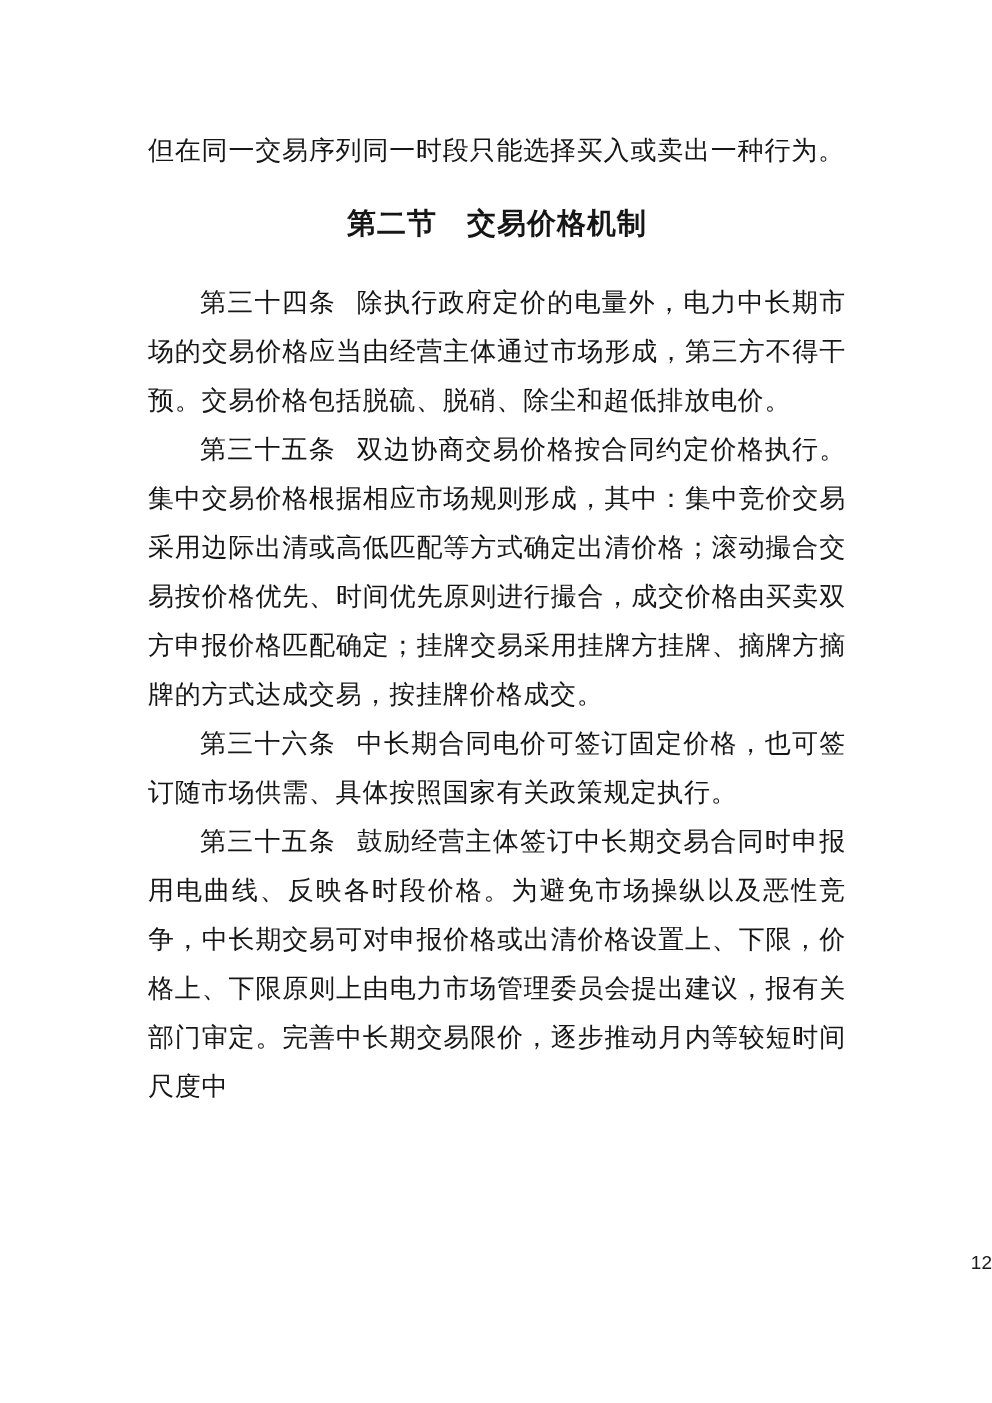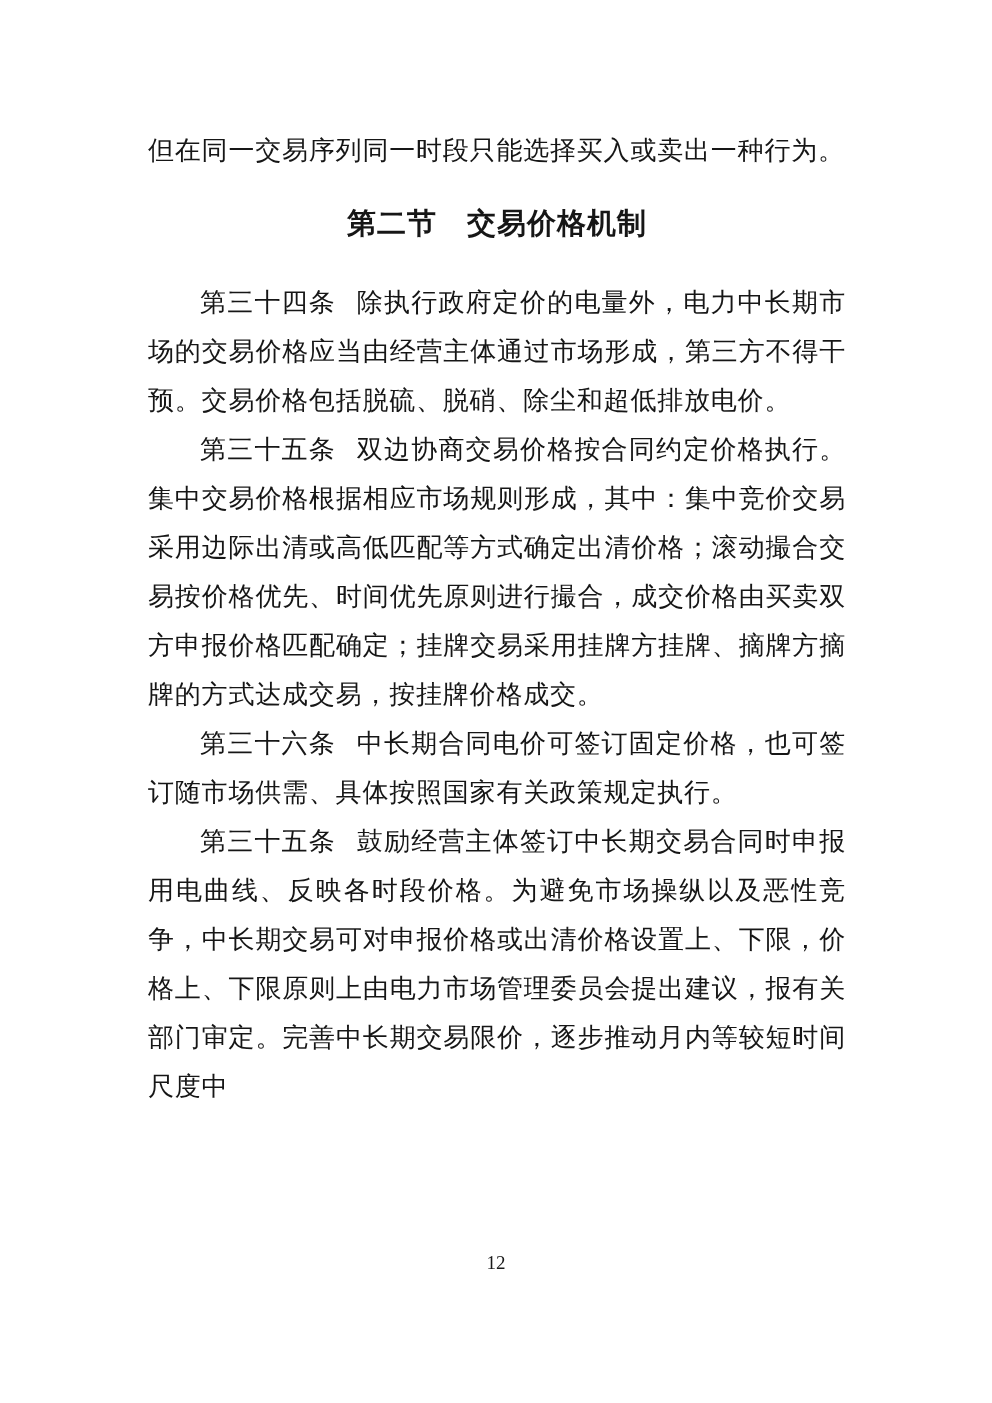--- a/index.html
+++ b/index.html
@@ -45,22 +45,22 @@
   }
   .article-label {
     font-weight: normal;
     margin-right: 0.8em;
   }
   .page-number {
     position: absolute;
     left: 0;
     right: 0;
     top: 1252px;
-    text-align: center;
-    font-family: Liberation Serif, serif;
+    text-align: right;
+    font-family: Liberation Sans, sans-serif;
     font-size: 19px;
     color: #1a1a1a;
   }
 </style>
 </head>
 <body>
 
 <div class="page">
   <div class="content">
 

